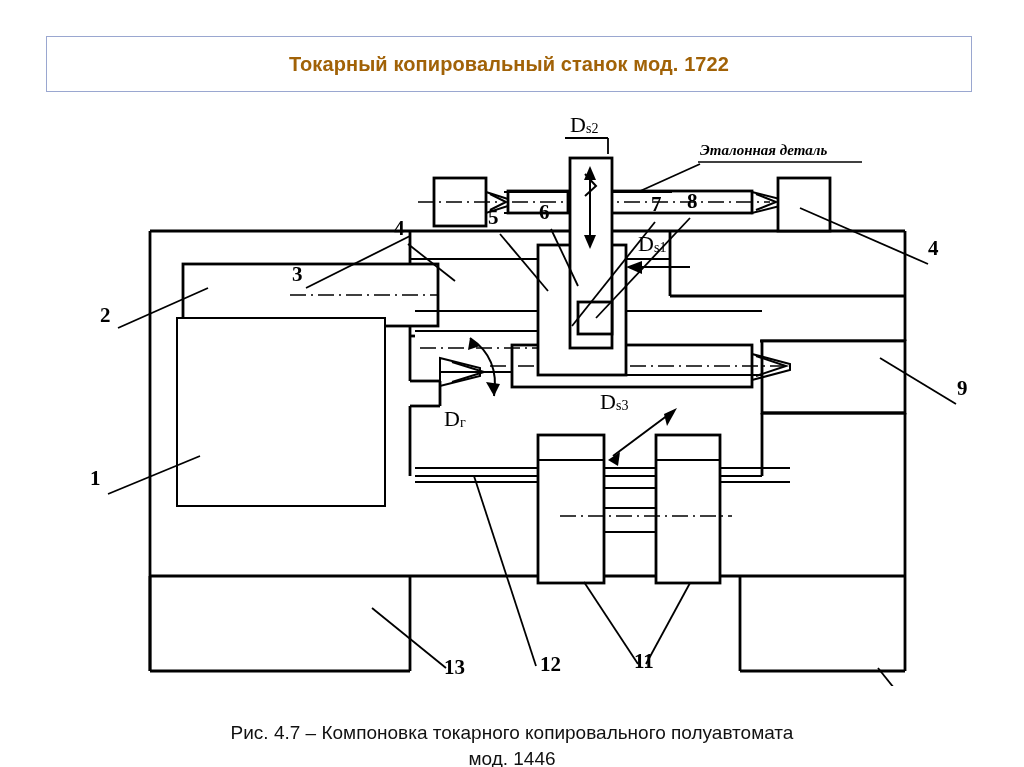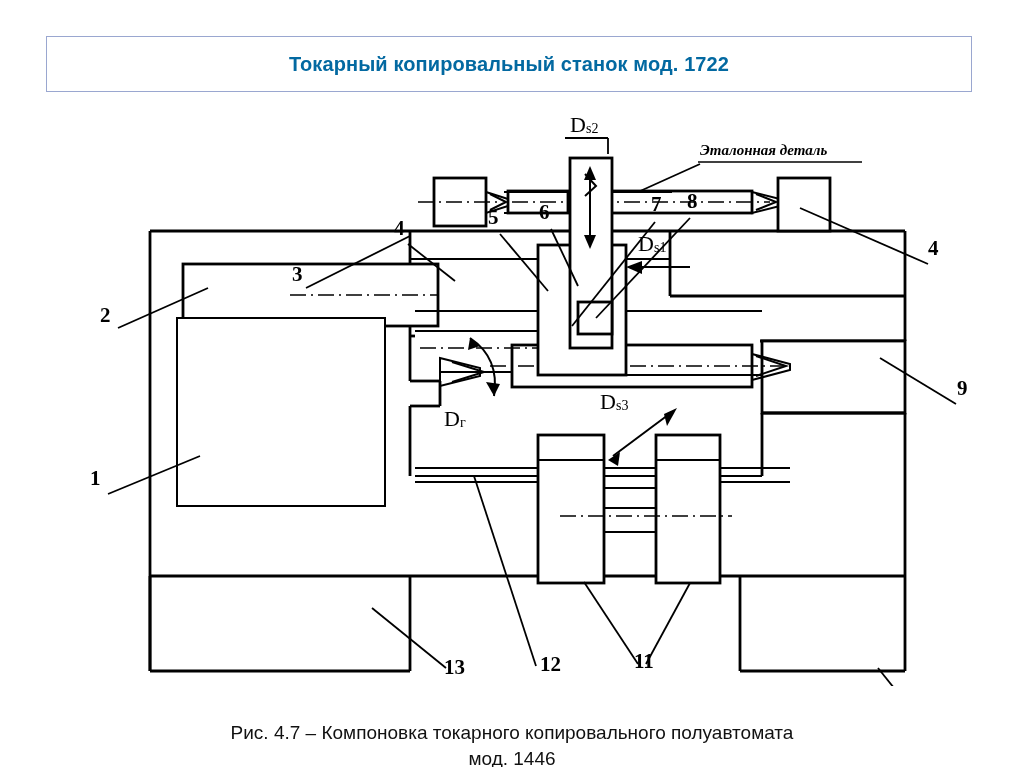--- a/index.html
+++ b/index.html
@@ -33,21 +33,21 @@
     box-sizing: border-box;
     background: #ffffff;
     display: flex;
     align-items: center;
     justify-content: center;
   }
   #title-text {
     font-family: "Liberation Sans", sans-serif;
     font-size: 20px;
     font-weight: bold;
-    color: #0369a1;
+    color: #a16207;
     letter-spacing: 0.1px;
     white-space: nowrap;
   }
 
   
   #drawing {
     position: absolute;
     left: 0;
     top: 96px;
     width: 1024px;

